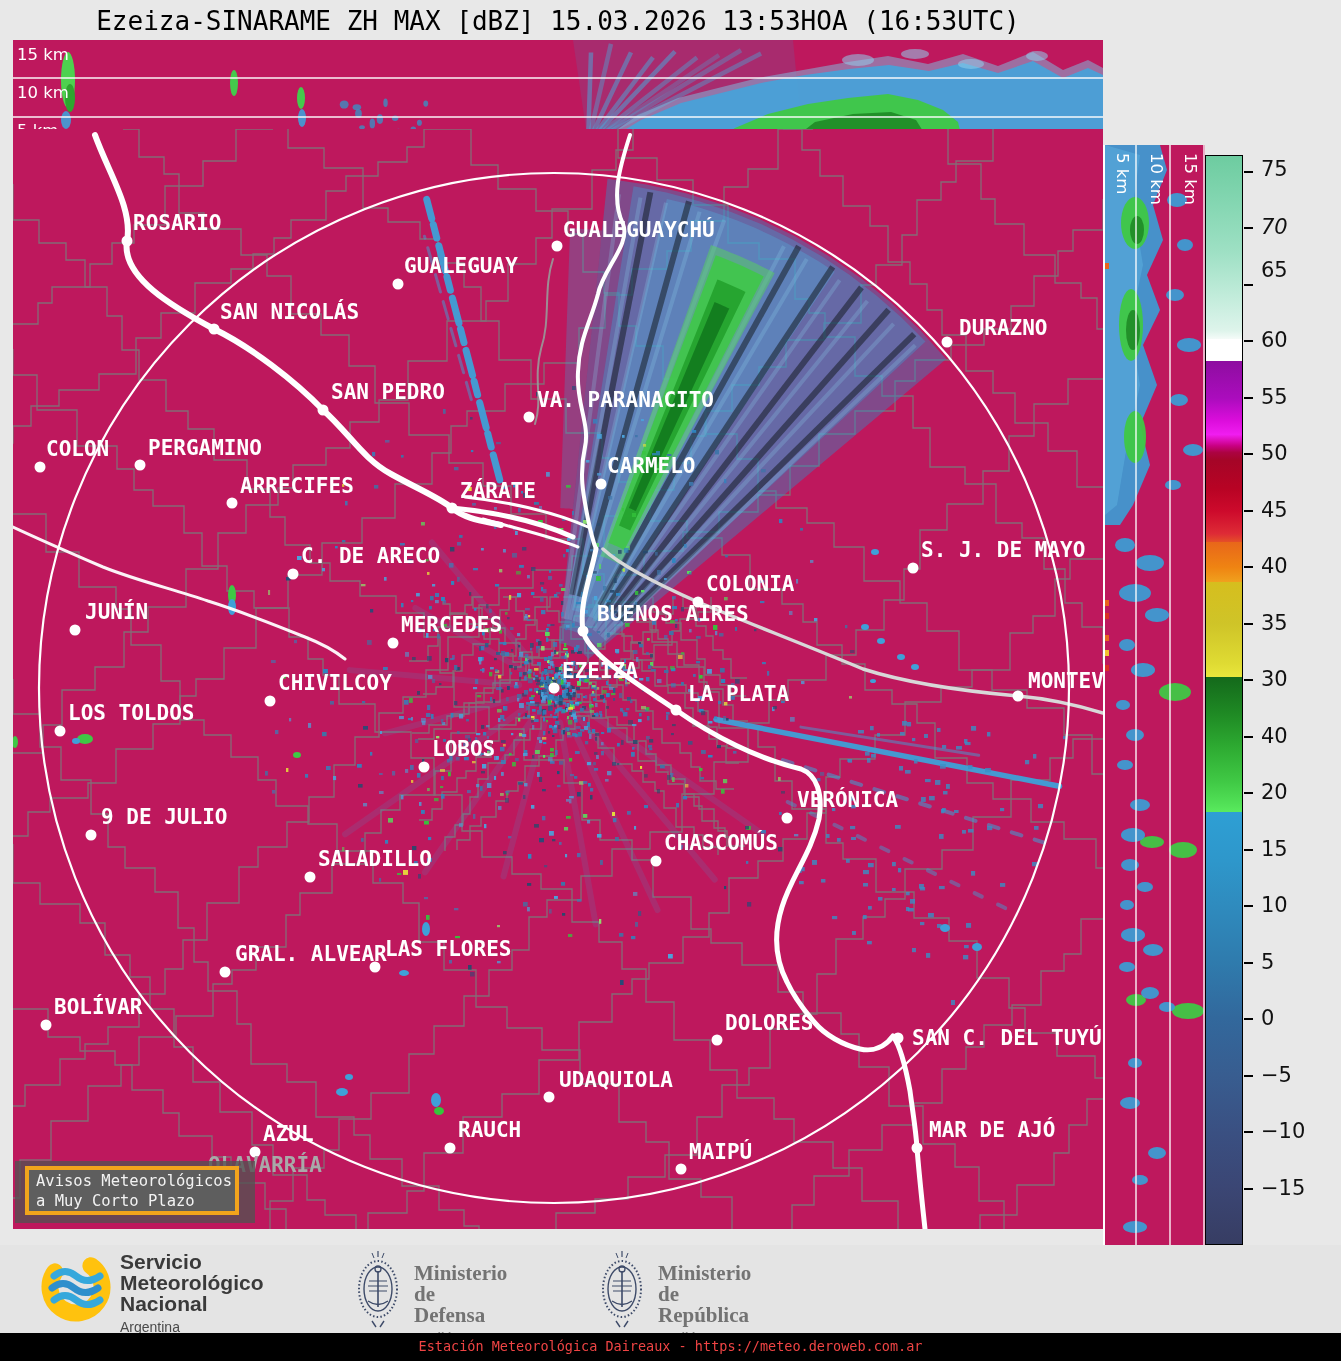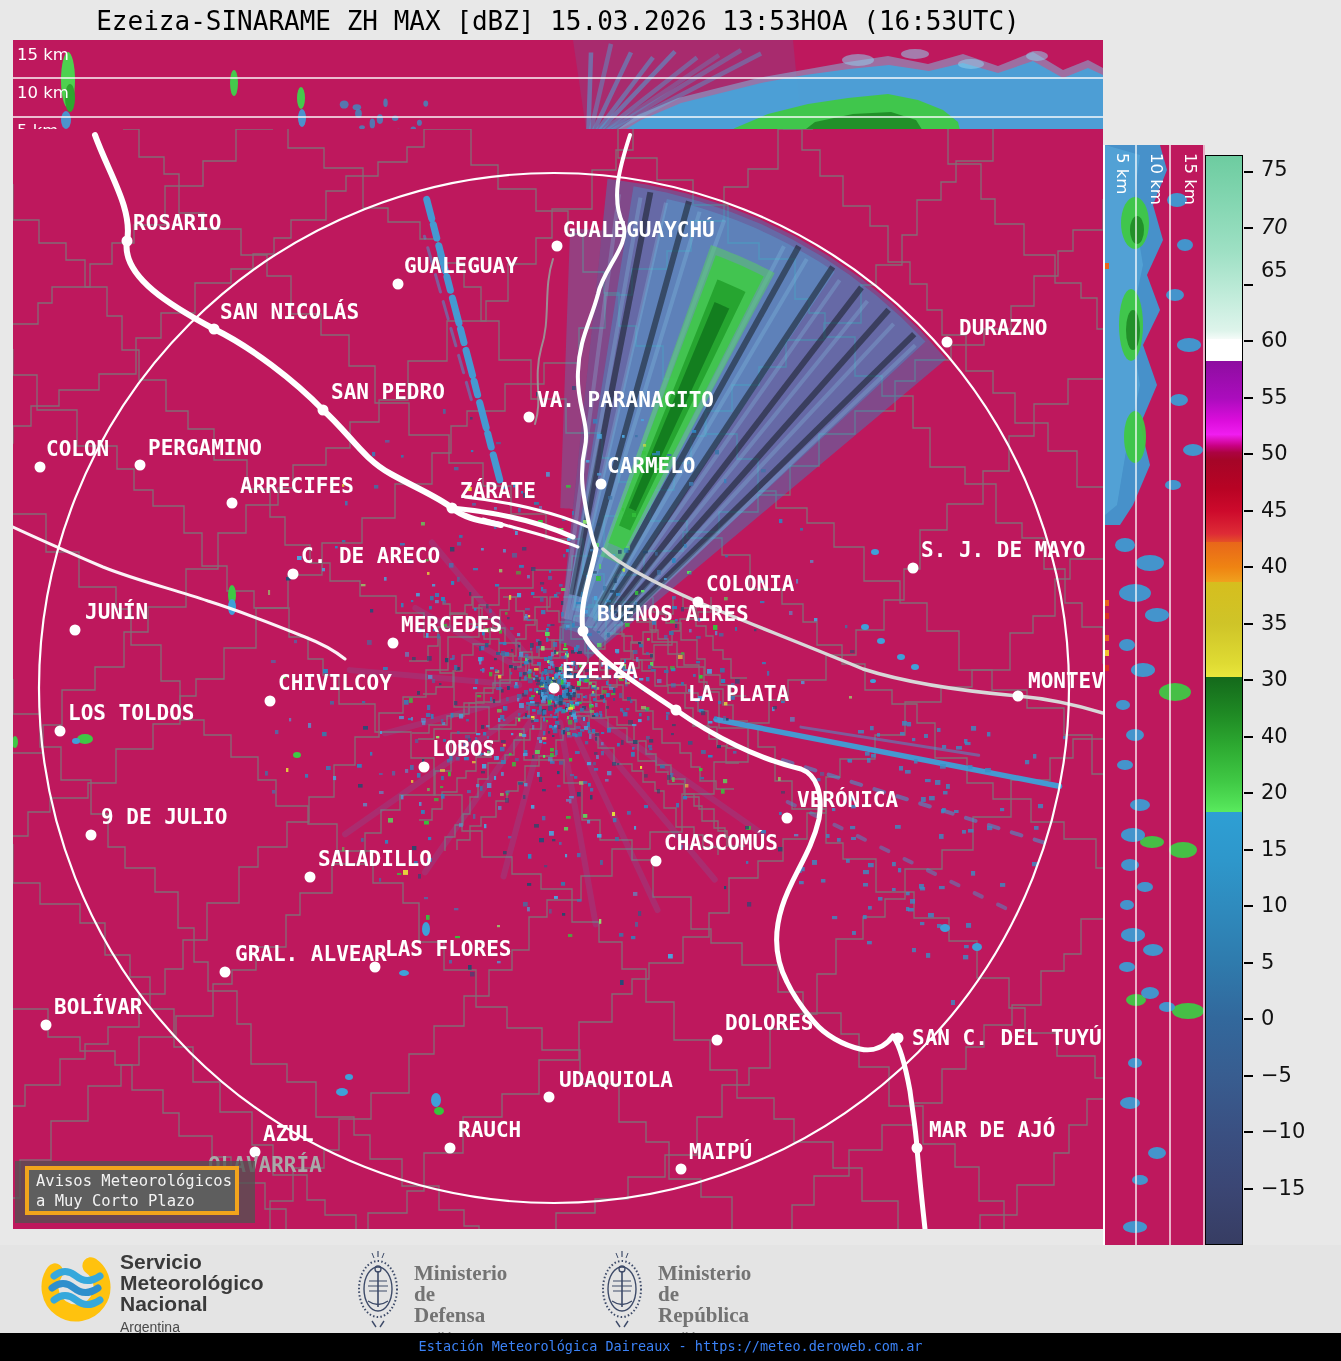--- a/index.html
+++ b/index.html
@@ -39,21 +39,21 @@
   #smn-text{position:absolute;left:82px;top:6px;color:#3A3A3A;
     font-family:"Liberation Sans",sans-serif;font-size:21px;line-height:21px;font-weight:600;}
   #smn-text .small{font-size:14px;font-weight:400;color:#4A4A4A;margin-top:3px;}
   .ministry-text{position:absolute;top:18px;color:#737373;font-family:"Liberation Serif",serif;}
   .ministry-text .l1,.ministry-text .l2{font-size:21px;font-weight:bold;line-height:21px;}
   .ministry-text .l3{font-size:13px;margin-top:3px;}
   #defensa-logo{left:352px;}
   #economia-logo{left:596px;}
   #statusbar{
     position:absolute;left:0;top:1333px;width:1341px;height:28px;background:#000;
-    color:#3b82f6;font-family:"DejaVu Sans Mono",monospace;font-size:13.5px;
+    color:#ef4444;font-family:"DejaVu Sans Mono",monospace;font-size:13.5px;
     text-align:center;line-height:27px;
   }
   svg{display:block;}
 </style>
 </head>
 <body>
 
 <div id="title">Ezeiza-SINARAME ZH MAX [dBZ] 15.03.2026 13:53HOA (16:53UTC)</div>
 
 <div id="top-panel" class="black-panel">

